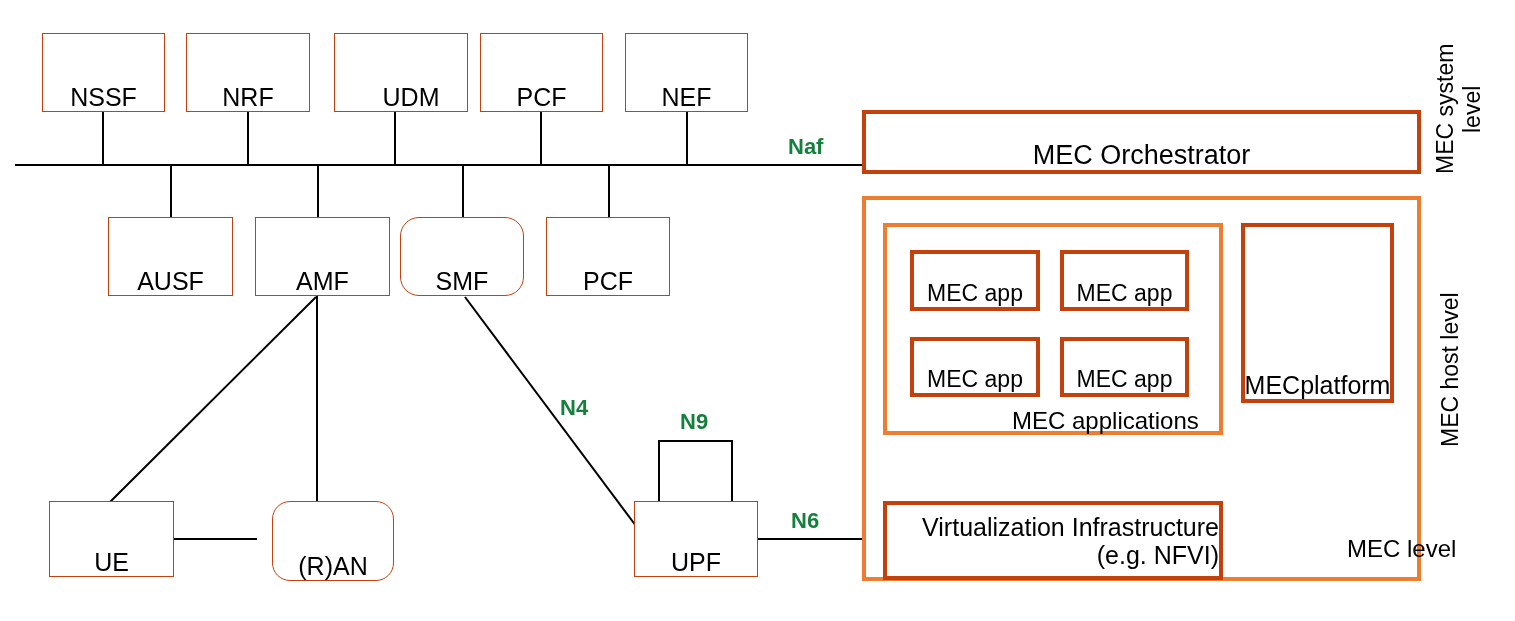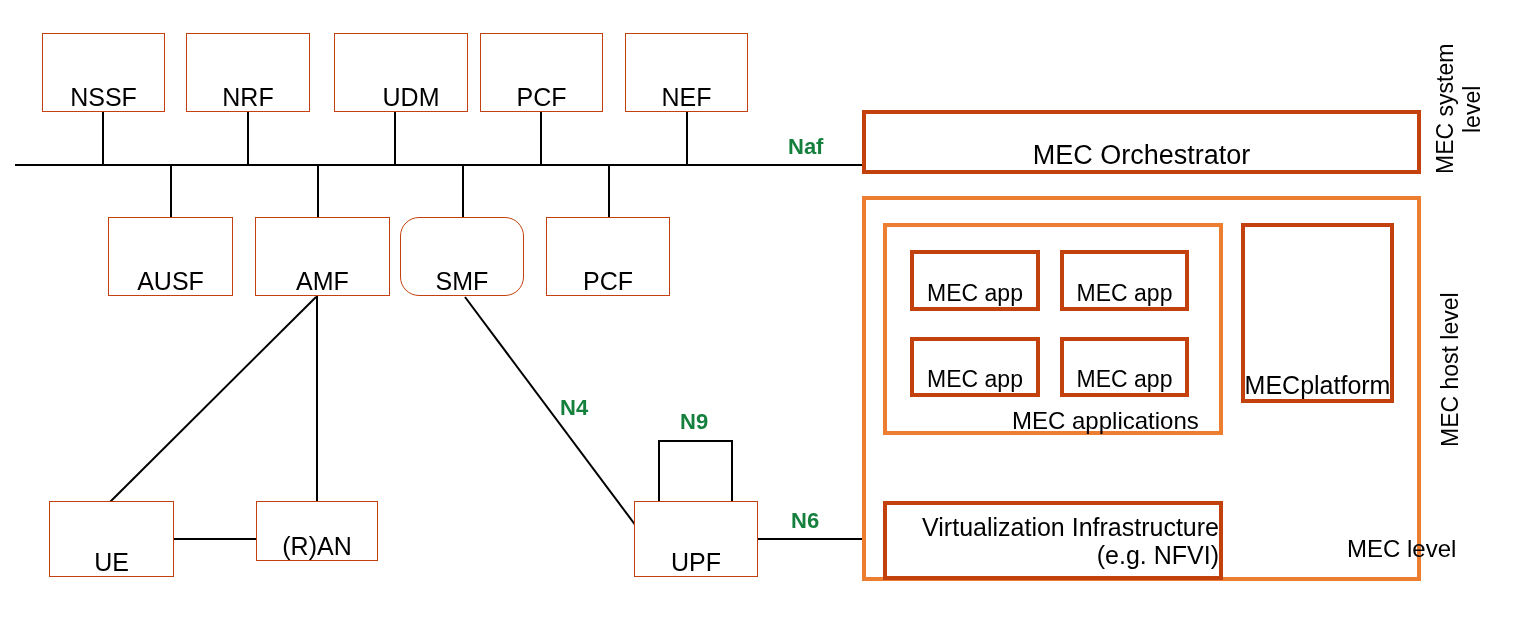--- a/index.html
+++ b/index.html
@@ -160,21 +160,21 @@
   <div class="nf-box" style="left:400px; top:217px; width:124px; height:79px;border-radius:19px;">
     <span>SMF</span>
   </div>
   <div class="nf-box" style="left:546px; top:217px; width:124px; height:79px;">
     <span>PCF</span>
   </div>
 
   <div class="nf-box" style="left:49px; top:501px; width:125px; height:76px;">
     <span>UE</span>
   </div>
-  <div class="nf-box" style="left:256px; top:501px; width:122px; height:60px;">
+  <div class="nf-box" style="left:272px; top:501px; width:122px; height:80px;border-radius:18px;">
     <span>(R)AN</span>
   </div>
   <div class="nf-box" style="left:634px; top:501px; width:124px; height:76px;">
     <span>UPF</span>
   </div>
 
   <div class="edge-label" style="left:788px; top:134px;">Naf</div>
   <div class="edge-label" style="left:560px; top:395px;">N4</div>
   <div class="edge-label" style="left:680px; top:409px;">N9</div>
   <div class="edge-label" style="left:791px; top:508px;">N6</div>

